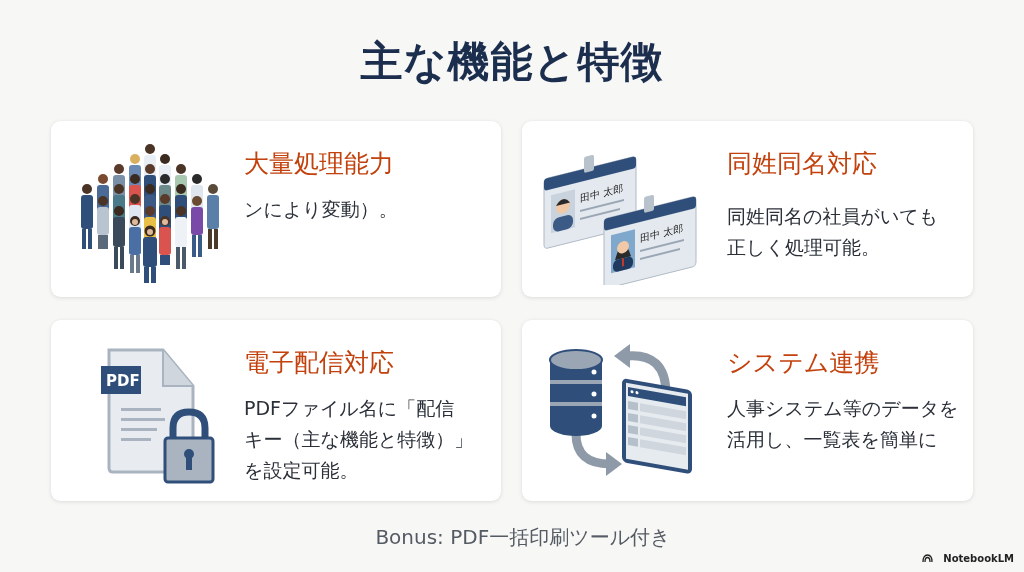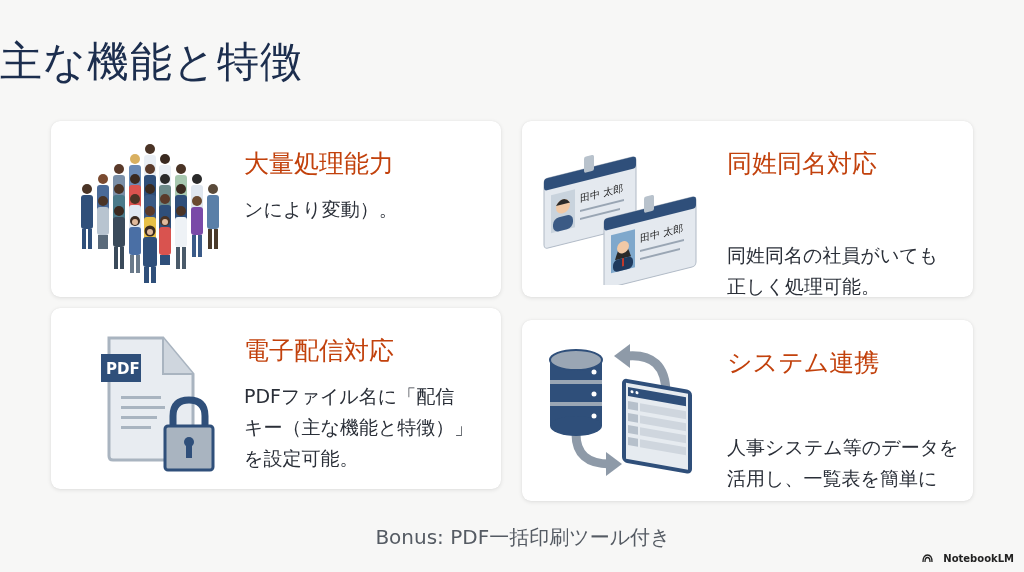--- a/index.html
+++ b/index.html
@@ -5,46 +5,47 @@
     html, body { margin: 0; padding: 0; }
     body {
       width: 1024px; height: 572px; overflow: hidden;
       background: #f7f7f6;
       font-family: "DejaVu Sans", "Liberation Sans", sans-serif;
       position: relative;
       color: #1f2a3a;
     }
     .title {
       position: absolute; left: 0; right: 0; top: 34px;
-      font-size: 42px; font-weight: normal; color: #1c2e4e;
+      text-align: center;
+      font-size: 42px; font-weight: bold; color: #1c2e4e;
       letter-spacing: 1px;
     }
     .card {
       position: absolute;
       background: #ffffff;
       border-radius: 9px;
       box-shadow: 0 1px 4px rgba(0,0,0,0.10), 0 0 1px rgba(0,0,0,0.08);
     }
     .c1 { left: 51px;  top: 121px; width: 450px; height: 176px; }
     .c2 { left: 522px; top: 121px; width: 451px; height: 176px; }
-    .c3 { left: 51px;  top: 308px; width: 450px; height: 181px; }
+    .c3 { left: 51px;  top: 320px; width: 450px; height: 181px; }
     .c4 { left: 522px; top: 320px; width: 451px; height: 181px; }
     .illus { position: absolute; left: 14px; top: 14px; width: 170px; height: 150px; }
     .card-title {
       position: absolute; left: 193px; top: 26px;
       font-size: 25px; font-weight: normal; color: #c2410c;
       white-space: nowrap;
     }
     .c2 .card-title, .c4 .card-title { left: 205px; }
     .card-desc {
       position: absolute; left: 193px; top: 73px;
       font-size: 19px; line-height: 31px; color: #2a2f38;
       width: 250px;
     }
-    .c2 .card-desc, .c4 .card-desc { left: 205px; top: 80px; width: 230px; margin-top: 39px; }
+    .c2 .card-desc, .c4 .card-desc { left: 205px; top: 80px; width: 230px; }
     .c3 .card-desc, .c4 .card-desc { top: 73px; }
     .desc-line { display: block; white-space: nowrap; }
     .bonus {
       position: absolute; left: 0; right: 0; top: 524px;
       text-align: center; font-size: 20px; color: #555b63; padding-left: 22px;
     }
     .brand {
       position: absolute; right: 10px; top: 553px;
       font-size: 10px; color: #222; display: flex; align-items: center; gap: 10px;
       font-weight: bold;

